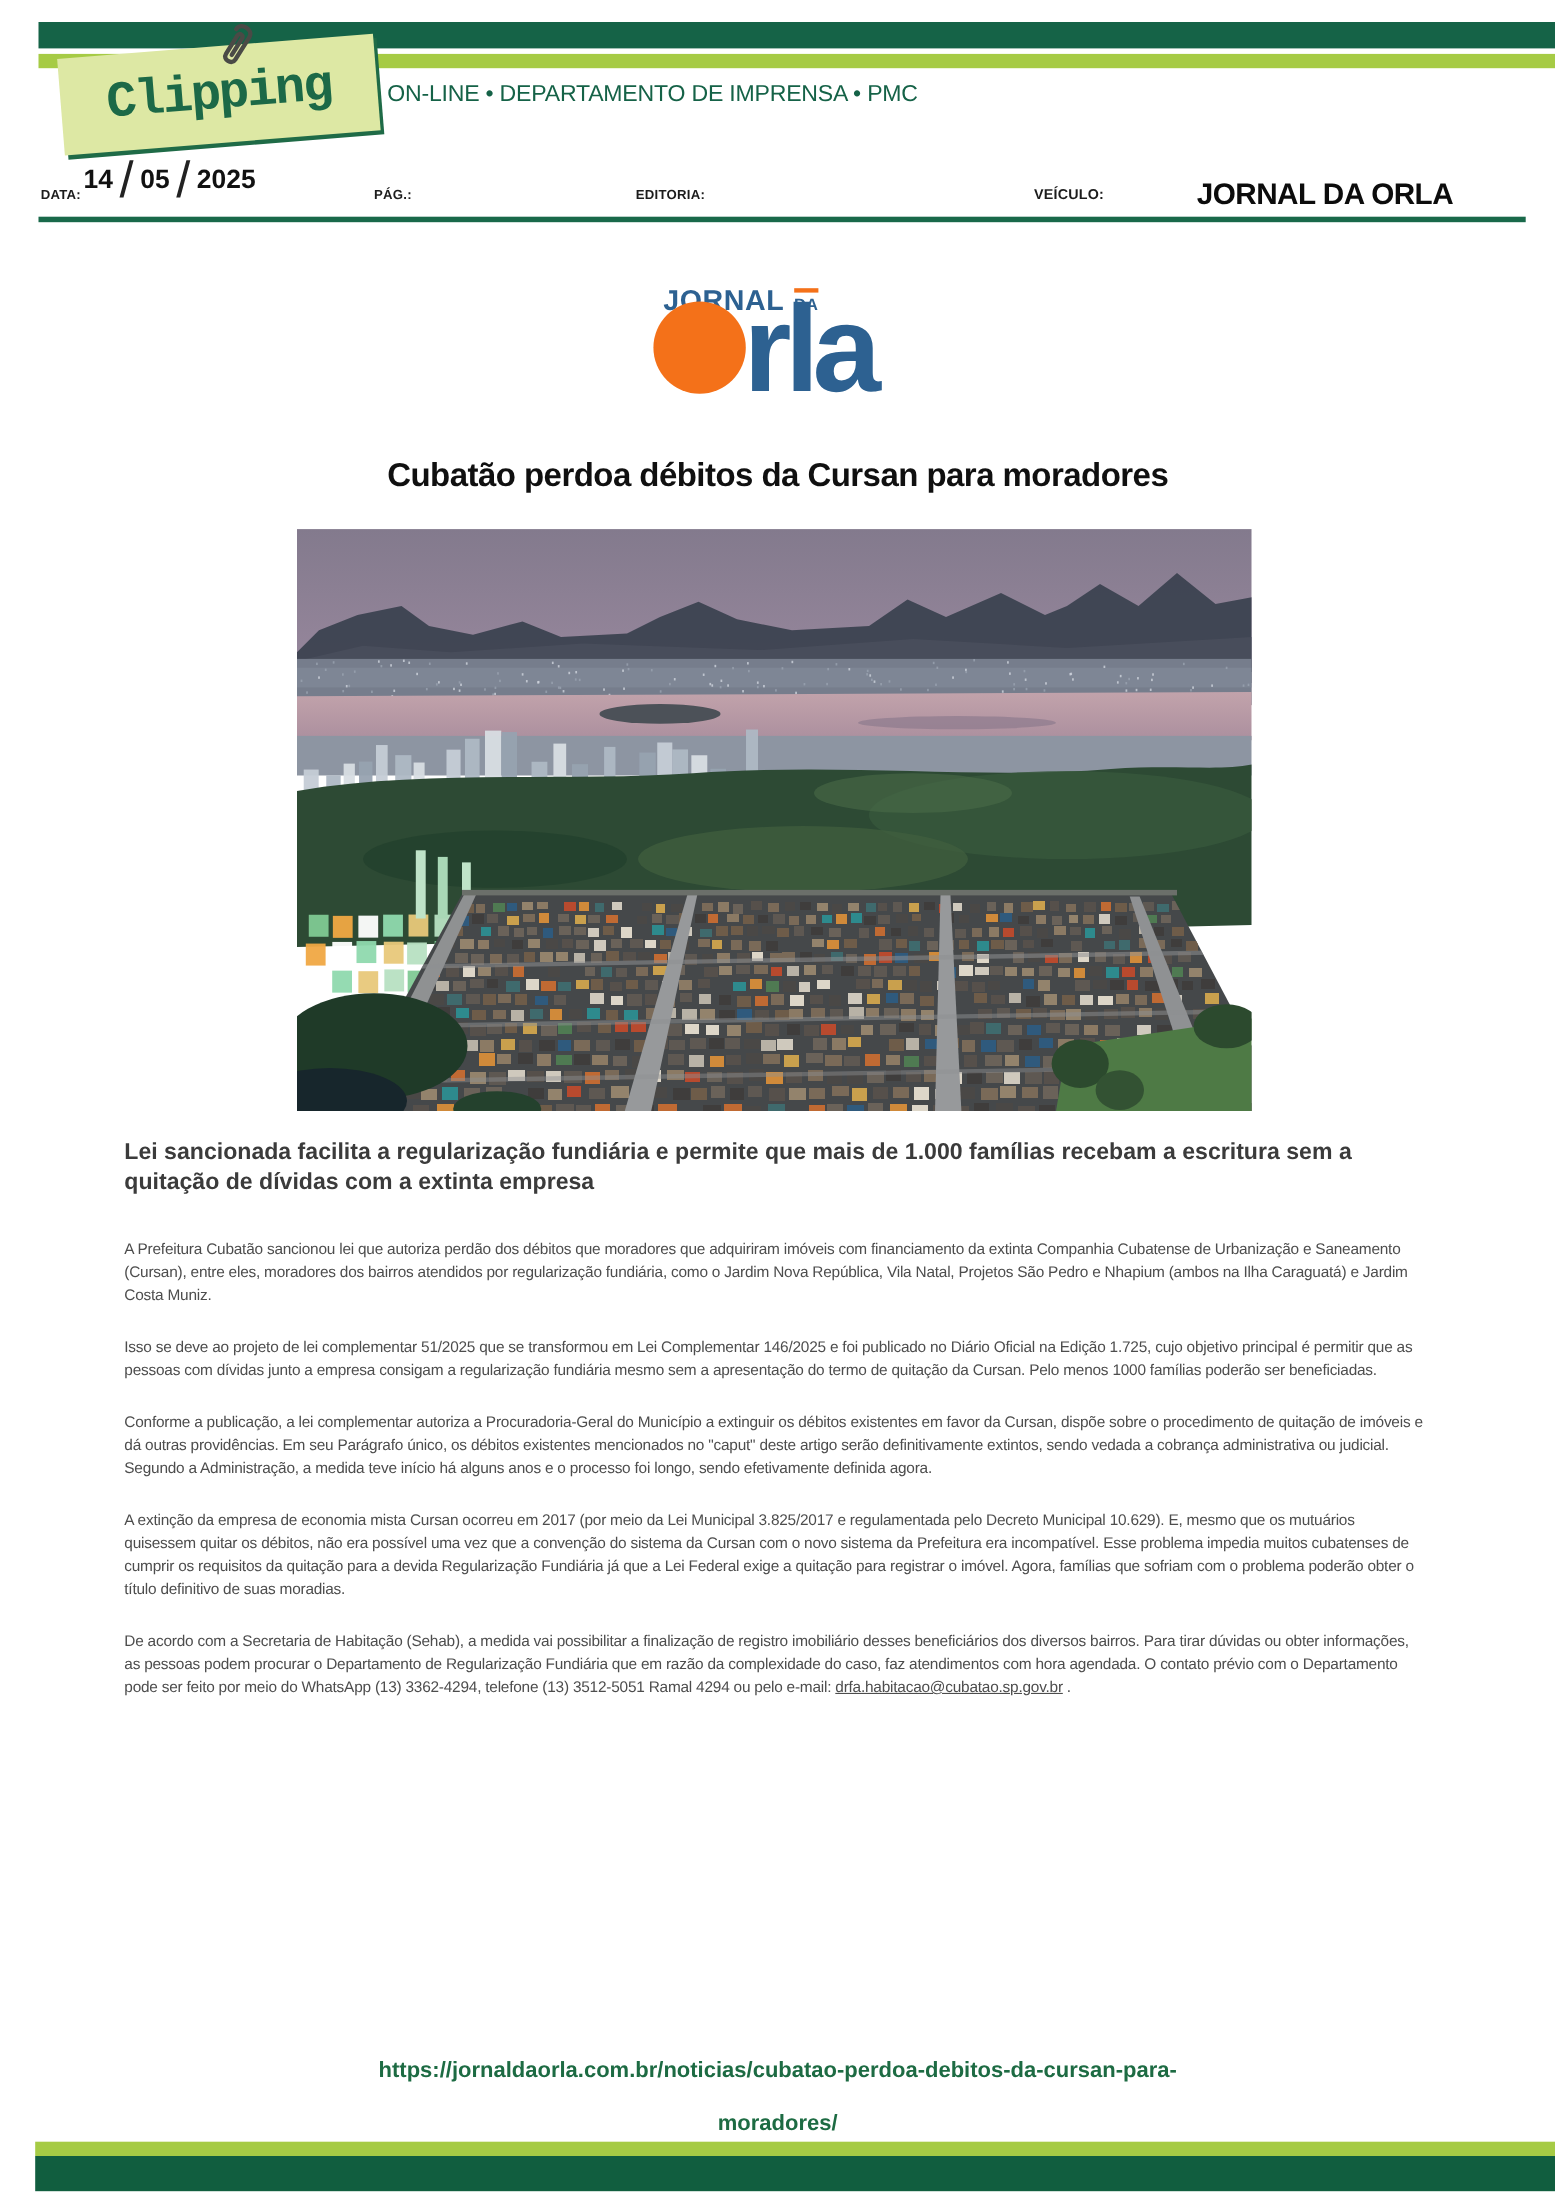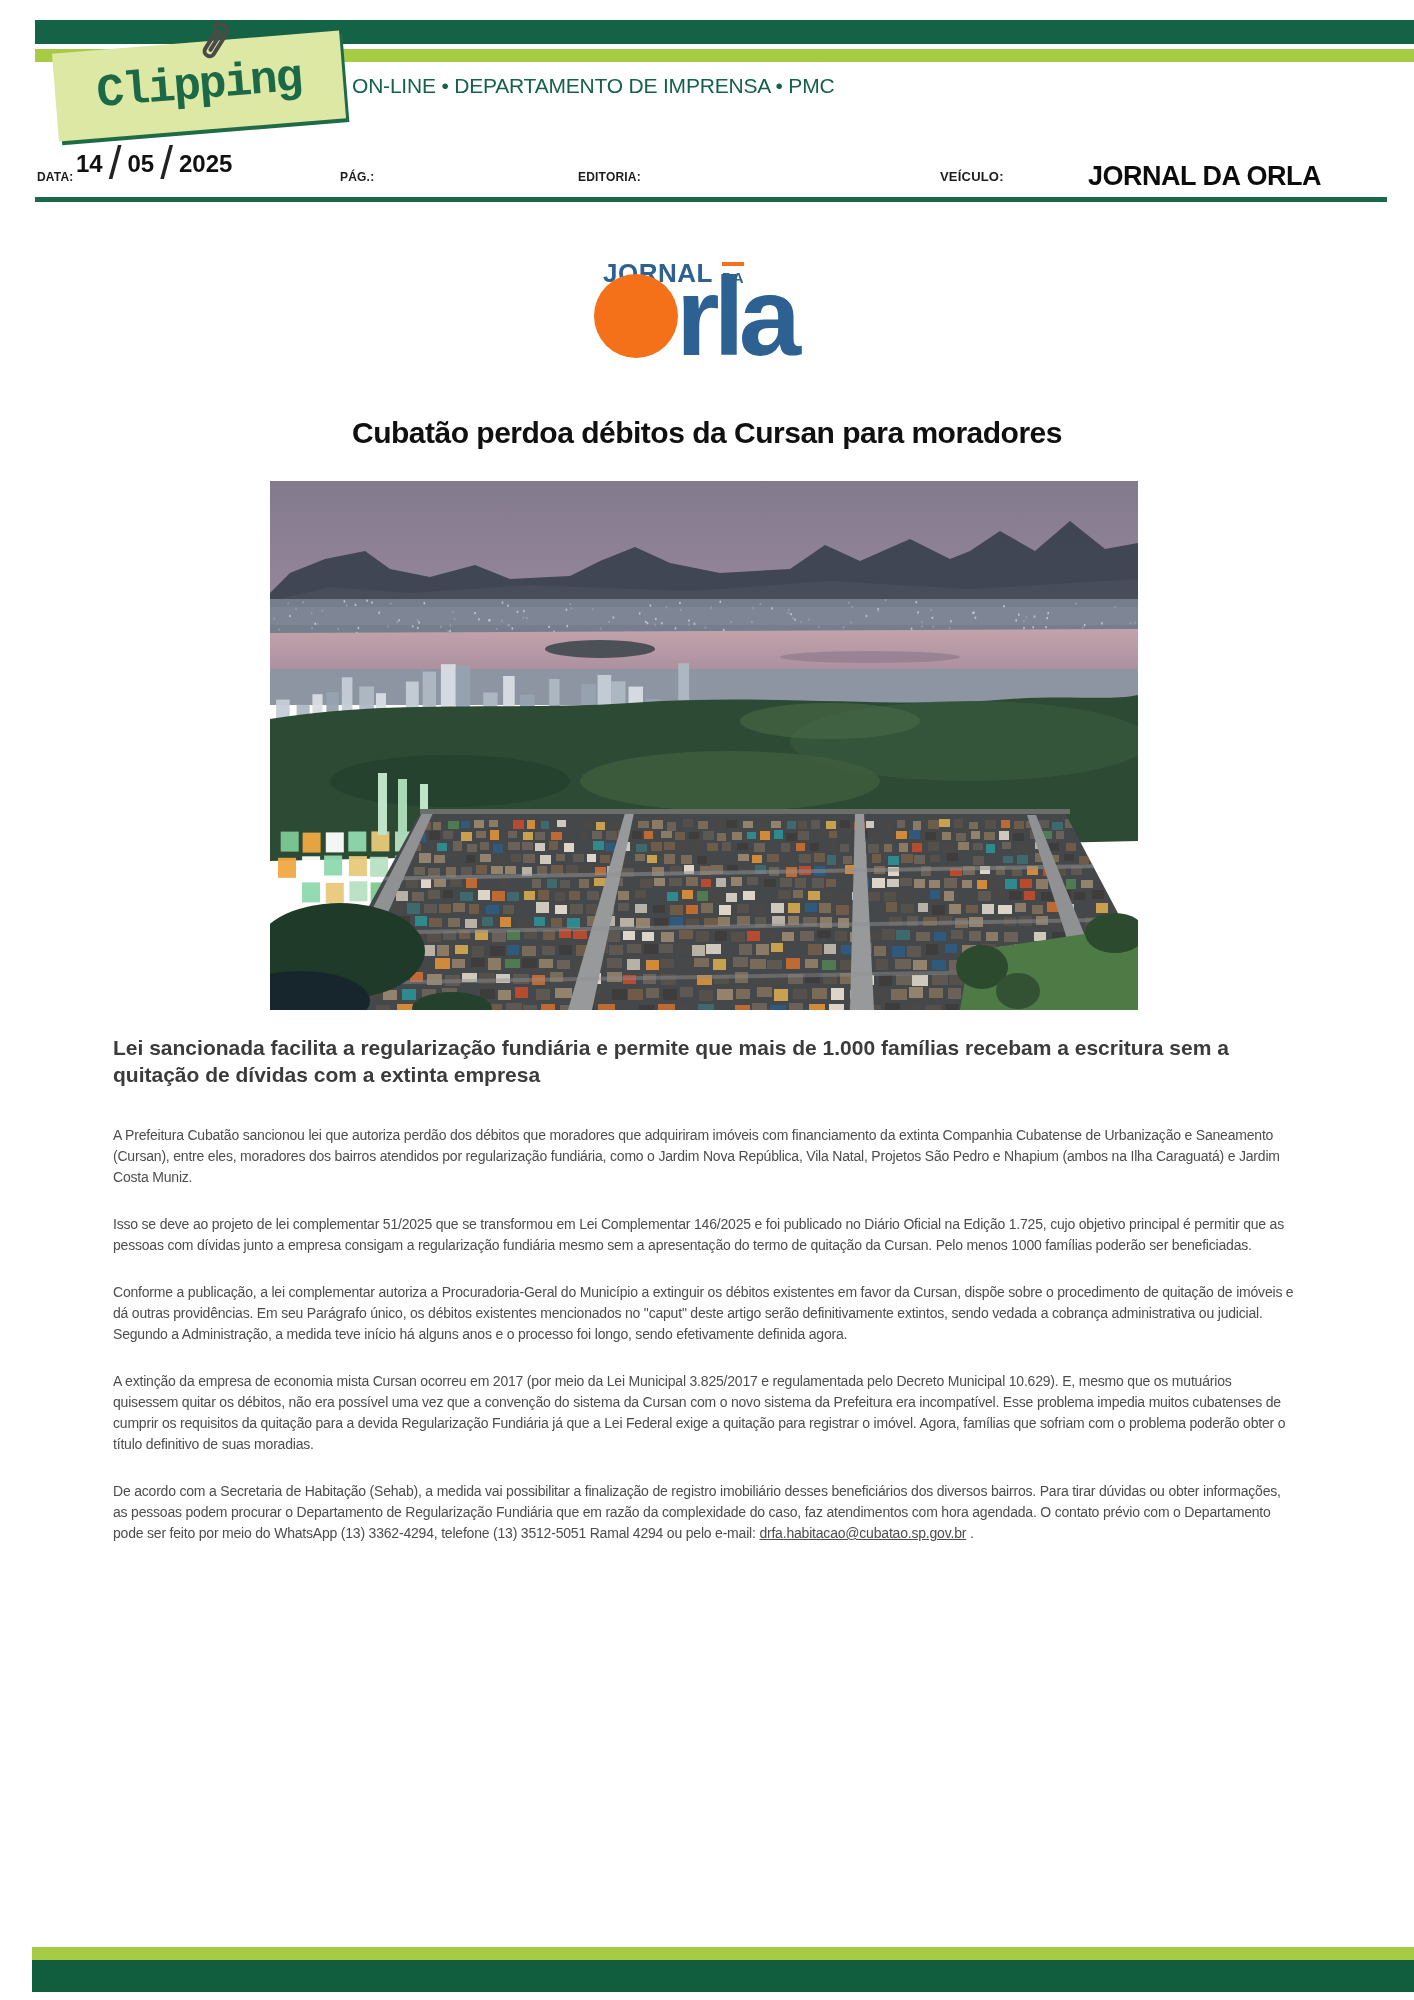--- a/index.html
+++ b/index.html
@@ -1042,17 +1042,20 @@
 
   <div class="body-col">
     <div class="subtitle">Lei sancionada facilita a regularização fundiária e permite que mais de 1.000 famílias recebam a escritura sem a quitação de dívidas com a extinta empresa</div>
     <p class="para">A Prefeitura Cubatão sancionou lei que autoriza perdão dos débitos que moradores que adquiriram imóveis com financiamento da extinta Companhia Cubatense de Urbanização e Saneamento (Cursan), entre eles, moradores dos bairros atendidos por regularização fundiária, como o Jardim Nova República, Vila Natal, Projetos São Pedro e Nhapium (ambos na Ilha Caraguatá) e Jardim Costa Muniz.</p>
     <p class="para">Isso se deve ao projeto de lei complementar 51/2025 que se transformou em Lei Complementar 146/2025 e foi publicado no Diário Oficial na Edição 1.725, cujo objetivo principal é permitir que as pessoas com dívidas junto a empresa consigam a regularização fundiária mesmo sem a apresentação do termo de quitação da Cursan. Pelo menos 1000 famílias poderão ser beneficiadas.</p>
     <p class="para">Conforme a publicação, a lei complementar autoriza a Procuradoria-Geral do Município a extinguir os débitos existentes em favor da Cursan, dispõe sobre o procedimento de quitação de imóveis e dá outras providências. Em seu Parágrafo único, os débitos existentes mencionados no "caput" deste artigo serão definitivamente extintos, sendo vedada a cobrança administrativa ou judicial. Segundo a Administração, a medida teve início há alguns anos e o processo foi longo, sendo efetivamente definida agora.</p>
     <p class="para">A extinção da empresa de economia mista Cursan ocorreu em 2017 (por meio da Lei Municipal 3.825/2017 e regulamentada pelo Decreto Municipal 10.629). E, mesmo que os mutuários quisessem quitar os débitos, não era possível uma vez que a convenção do sistema da Cursan com o novo sistema da Prefeitura era incompatível. Esse problema impedia muitos cubatenses de cumprir os requisitos da quitação para a devida Regularização Fundiária já que a Lei Federal exige a quitação para registrar o imóvel. Agora, famílias que sofriam com o problema poderão obter o título definitivo de suas moradias.</p>
     <p class="para"><span>De acordo com a Secretaria de Habitação (Sehab), a medida vai possibilitar a finalização de registro imobiliário desses beneficiários dos diversos bairros. Para tirar dúvidas ou obter informações, as pessoas podem procurar o Departamento de Regularização Fundiária que em razão da complexidade do caso, faz atendimentos com hora agendada. O contato prévio com o Departamento pode ser feito por meio do WhatsApp (13) 3362-4294, telefone (13) 3512-5051 Ramal 4294 ou pelo e-mail: </span><a class="email-link">drfa.habitacao@cubatao.sp.gov.br</a><span> .</span></p>
   </div>
 
+  <div class="source">
+    <a>https://jornaldaorla.com.br/noticias/cubatao-perdoa-debitos-da-cursan-para-moradores/</a>
+  </div>
 
   <div class="foot-light"></div>
   <div class="foot-dark"></div>
 
 </div>
 
 </body></html>

